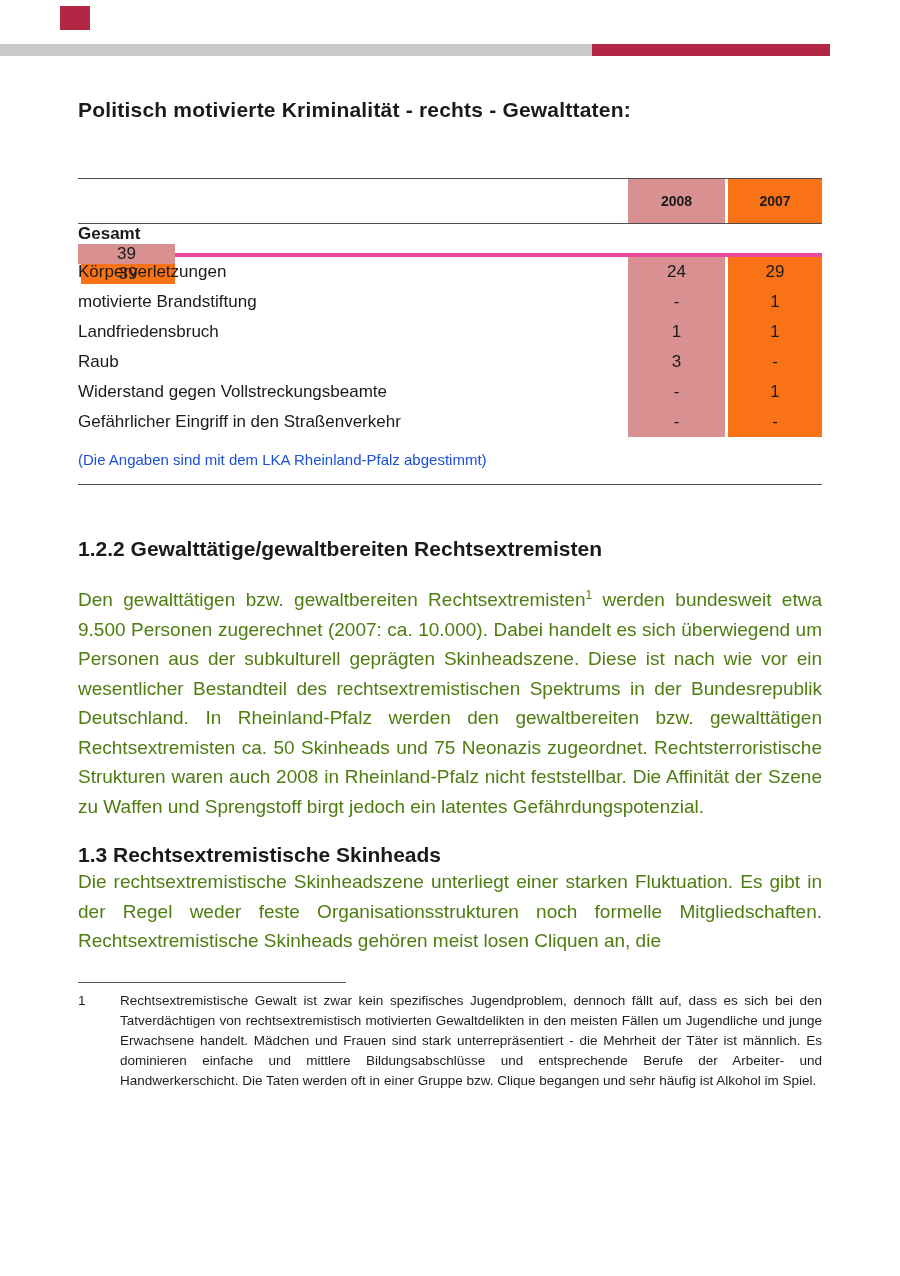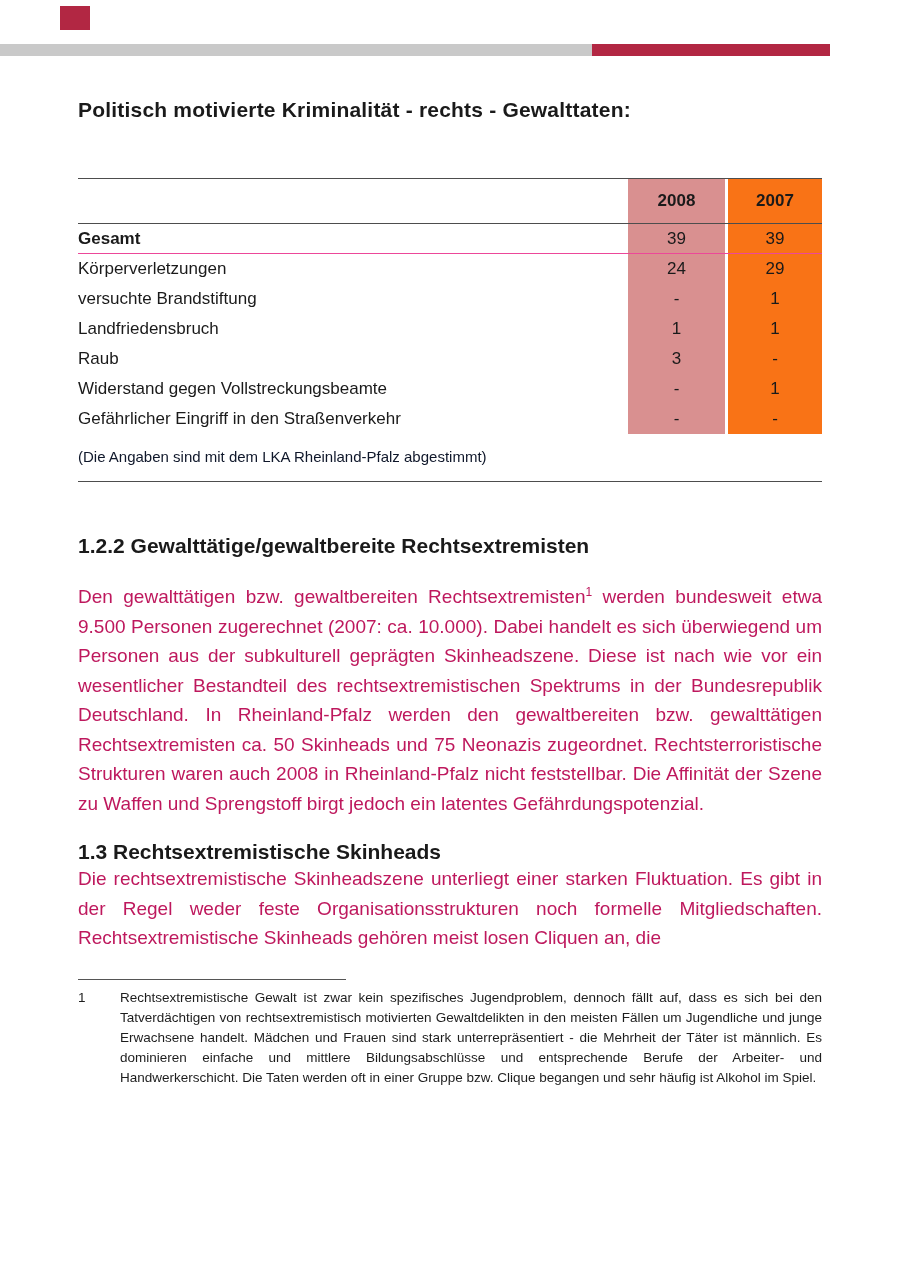--- a/index.html
+++ b/index.html
@@ -25,31 +25,31 @@
 
   
   .stats-table { margin-top: 56px; border-top: 1px solid #4d4d4d; font-size: 17px; }
   .trow { display: flex; align-items: stretch; }
   .cell { display: flex; align-items: center; }
   .tlabel { flex: 1; padding-right: 8px; }
   .num-cell { width: 97px; justify-content: center; text-align: center; }
   .c2008 { background: #d99090; }
   .c2007 { background: #f97316; margin-left: 3px; width: 94px; }
   .thead { height: 44px; }
-  .thead .num-cell { font-weight: bold; font-size: 17px; }
-  .row-gesamt { height: 29px; border-top: 1px solid #4d4d4d; border-bottom: 1px solid #ec4899; }
+  .thead .num-cell { font-weight: bold; font-size: 14px; }
+  .row-gesamt { height: 29px; border-top: 1px solid #4d4d4d; border-bottom: 4px solid #ec4899; flex-direction: column; }
   .row-gesamt .tlabel { font-weight: bold; }
   .trow.data { height: 30px; }
-  .table-note { font-size: 15px; padding-top: 14px; color: #0f172a; }
+  .table-note { font-size: 15px; padding-top: 14px; color: #1d4ed8; }
   .rule-full { border-top: 1px solid #4d4d4d; margin-top: 16px; height: 0; }
 
   
   .section-heading { margin: 0; margin-top: 52px; font-size: 21px; font-weight: bold; color: #1a1a1a; }
   .section-heading.second { margin-top: 22px; }
-  .body-para { margin: 0; margin-top: 24px; font-size: 19px; line-height: 29.5px; text-align: justify; color: #be185d; hyphens: auto; }
+  .body-para { margin: 0; margin-top: 24px; font-size: 19px; line-height: 29.5px; text-align: justify; color: #4d7c0f; hyphens: auto; }
   .body-para.second { margin-top: 0; }
   sup.fn-ref { font-size: 12px; line-height: 0; vertical-align: super; }
 
   
   .footnote-block { margin-top: 26px; }
   .footnote-rule { width: 268px; border-top: 1px solid #555; height: 0; }
   .footnote { display: flex; margin-top: 8px; font-size: 13.5px; line-height: 20px; color: #1d1d1d; }
   .footnote-num { width: 42px; flex-shrink: 0; }
   .footnote-text { flex: 1; text-align: justify; hyphens: auto; }
 
@@ -88,21 +88,21 @@
         <div class="cell num-cell c2007">39</div>
       </div>
 
       <div class="trow data">
         <div class="cell tlabel">Körperverletzungen</div>
         <div class="cell num-cell c2008">24</div>
         <div class="cell num-cell c2007">29</div>
       </div>
 
       <div class="trow data">
-        <div class="cell tlabel">versuchte Brandstiftung</div>
+        <div class="cell tlabel">motivierte Brandstiftung</div>
         <div class="cell num-cell c2008">-</div>
         <div class="cell num-cell c2007">1</div>
       </div>
 
       <div class="trow data">
         <div class="cell tlabel">Landfriedensbruch</div>
         <div class="cell num-cell c2008">1</div>
         <div class="cell num-cell c2007">1</div>
       </div>
 
@@ -122,21 +122,21 @@
         <div class="cell tlabel">Gefährlicher Eingriff in den Straßenverkehr</div>
         <div class="cell num-cell c2008">-</div>
         <div class="cell num-cell c2007">-</div>
       </div>
 
       <div class="table-note">(Die Angaben sind mit dem LKA Rheinland-Pfalz abgestimmt)</div>
     </div>
 
     <div class="rule-full"></div>
 
-    <h2 class="section-heading">1.2.2 Gewalttätige/gewaltbereite Rechtsextremisten</h2>
+    <h2 class="section-heading">1.2.2 Gewalttätige/gewaltbereiten Rechtsextremisten</h2>
 
     <p class="body-para"><span>Den gewalttätigen bzw. gewaltbereiten Rechtsextremisten</span><sup class="fn-ref">1</sup><span> werden bundesweit etwa 9.500 Personen zugerechnet (2007: ca. 10.000). Dabei handelt es sich überwiegend um Personen aus der subkulturell geprägten Skinheadszene. Diese ist nach wie vor ein wesentlicher Bestandteil des rechtsextremistischen Spektrums in der Bundesrepublik Deutschland. In Rheinland-Pfalz werden den gewaltbereiten bzw. gewalttätigen Rechtsextremisten ca. 50 Skinheads und 75 Neonazis zugeordnet. Rechtsterroristische Strukturen waren auch 2008 in Rheinland-Pfalz nicht feststellbar. Die Affinität der Szene zu Waffen und Sprengstoff birgt jedoch ein latentes Gefährdungspotenzial.</span></p>
 
     <h2 class="section-heading second">1.3 Rechtsextremistische Skinheads</h2>
 
     <p class="body-para second">Die rechtsextremistische Skinheadszene unterliegt einer starken Fluktuation. Es gibt in der Regel weder feste Organisationsstrukturen noch formelle Mitgliedschaften. Rechtsextremistische Skinheads gehören meist losen Cliquen an, die</p>
 
     <div class="footnote-block">
       <div class="footnote-rule"></div>
       <div class="footnote">

